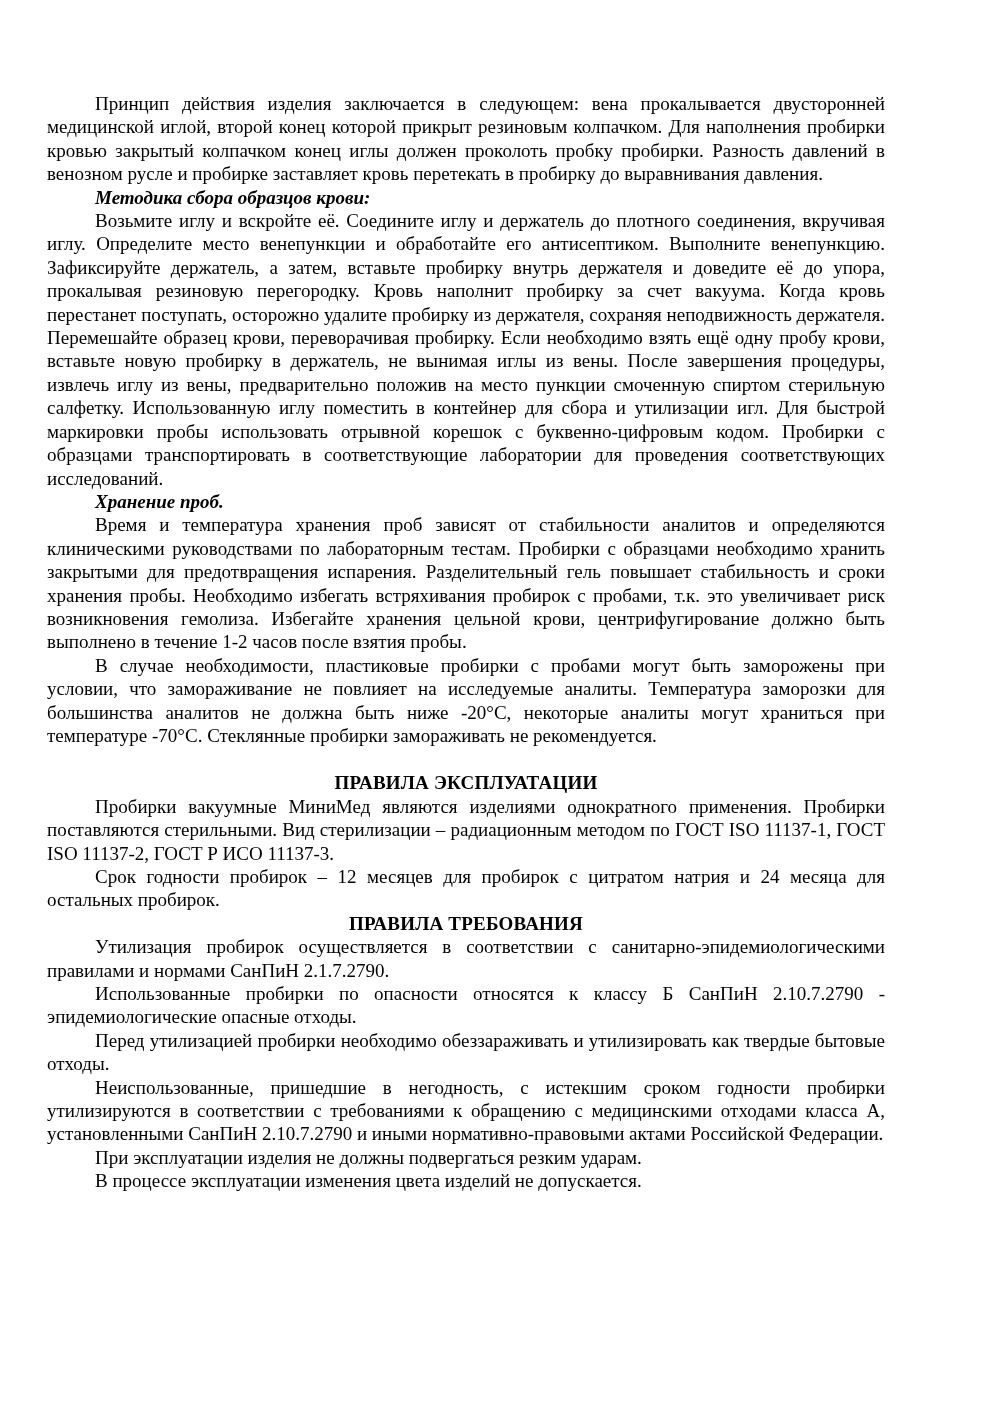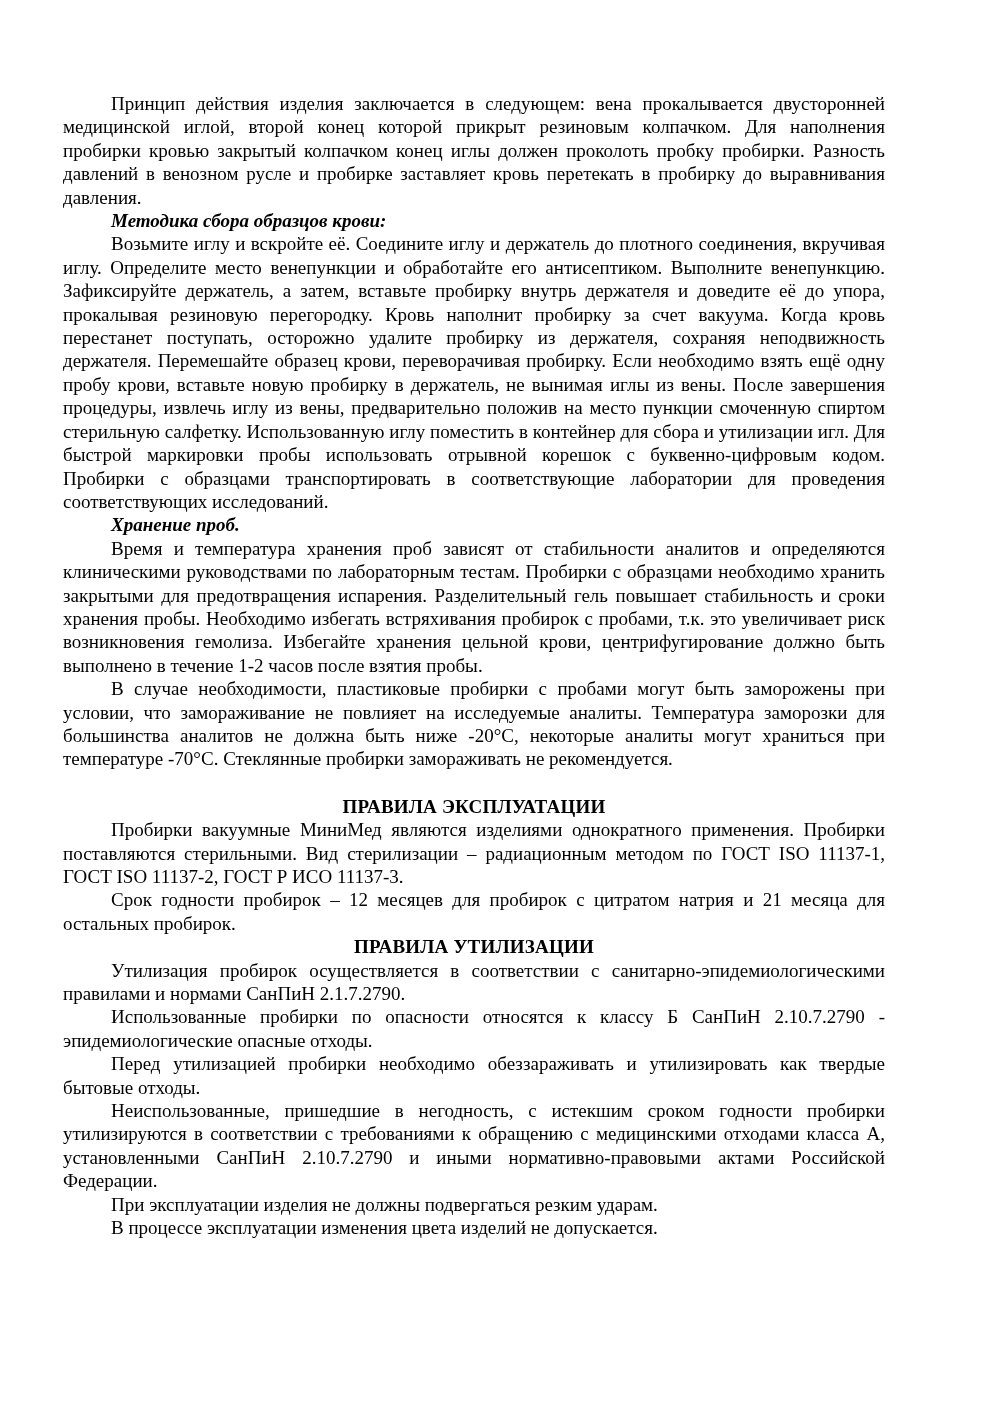--- a/index.html
+++ b/index.html
@@ -7,21 +7,21 @@
     padding: 0;
     background: #ffffff;
   }
   .page {
     position: relative;
     width: 1000px;
     height: 1414px;
     margin: 0 auto;
     background: #ffffff;
     box-sizing: border-box;
-    padding: 92px 115px 40px 63px;
+    padding: 92px 115px 40px 47px;
     font-family: "Liberation Serif", "DejaVu Serif", serif;
     font-size: 19px;
     line-height: 23.4px;
     color: #000000;
     overflow: hidden;
   }
   .para {
     margin: 0;
     text-align: justify;
     text-indent: 48px;
@@ -49,21 +49,21 @@
 
 <div class="page">
   <p class="para">Принцип действия изделия заключается в следующем: вена прокалывается двусторонней медицинской иглой, второй конец которой прикрыт резиновым колпачком. Для наполнения пробирки кровью закрытый колпачком конец иглы должен проколоть пробку пробирки. Разность давлений в венозном русле и пробирке заставляет кровь перетекать в пробирку до выравнивания давления.</p>
   <p class="subheading">Методика сбора образцов крови:</p>
   <p class="para">Возьмите иглу и вскройте её. Соедините иглу и держатель до плотного соединения, вкручивая иглу. Определите место венепункции и обработайте его антисептиком. Выполните венепункцию. Зафиксируйте держатель, а затем, вставьте пробирку внутрь держателя и доведите её до упора, прокалывая резиновую перегородку. Кровь наполнит пробирку за счет вакуума. Когда кровь перестанет поступать, осторожно удалите пробирку из держателя, сохраняя неподвижность держателя. Перемешайте образец крови, переворачивая пробирку. Если необходимо взять ещё одну пробу крови, вставьте новую пробирку в держатель, не вынимая иглы из вены. После завершения процедуры, извлечь иглу из вены, предварительно положив на место пункции смоченную спиртом стерильную салфетку. Использованную иглу поместить в контейнер для сбора и утилизации игл. Для быстрой маркировки пробы использовать отрывной корешок с буквенно-цифровым кодом. Пробирки с образцами транспортировать в соответствующие лаборатории для проведения соответствующих исследований.</p>
   <p class="subheading">Хранение проб.</p>
   <p class="para">Время и температура хранения проб зависят от стабильности аналитов и определяются клиническими руководствами по лабораторным тестам. Пробирки с образцами необходимо хранить закрытыми для предотвращения испарения. Разделительный гель повышает стабильность и сроки хранения пробы. Необходимо избегать встряхивания пробирок с пробами, т.к. это увеличивает риск возникновения гемолиза. Избегайте хранения цельной крови, центрифугирование должно быть выполнено в течение 1-2 часов после взятия пробы.</p>
   <p class="para">В случае необходимости, пластиковые пробирки с пробами могут быть заморожены при условии, что замораживание не повлияет на исследуемые аналиты. Температура заморозки для большинства аналитов не должна быть ниже -20°С, некоторые аналиты могут храниться при температуре -70°С. Стеклянные пробирки замораживать не рекомендуется.</p>
   <p class="heading gap-above">ПРАВИЛА ЭКСПЛУАТАЦИИ</p>
   <p class="para">Пробирки вакуумные МиниМед являются изделиями однократного применения. Пробирки поставляются стерильными. Вид стерилизации – радиационным методом по ГОСТ ISO 11137-1, ГОСТ ISO 11137-2, ГОСТ Р ИСО 11137-3.</p>
-  <p class="para">Срок годности пробирок – 12 месяцев для пробирок с цитратом натрия и 21 месяца для остальных пробирок.</p>
-  <p class="heading">ПРАВИЛА УТИЛИЗАЦИИ</p>
+  <p class="para">Срок годности пробирок – 12 месяцев для пробирок с цитратом натрия и 24 месяца для остальных пробирок.</p>
+  <p class="heading">ПРАВИЛА ТРЕБОВАНИЯ</p>
   <p class="para">Утилизация пробирок осуществляется в соответствии с санитарно-эпидемиологическими правилами и нормами СанПиН 2.1.7.2790.</p>
   <p class="para">Использованные пробирки по опасности относятся к классу Б СанПиН 2.10.7.2790 - эпидемиологические опасные отходы.</p>
   <p class="para">Перед утилизацией пробирки необходимо обеззараживать и утилизировать как твердые бытовые отходы.</p>
   <p class="para">Неиспользованные, пришедшие в негодность, с истекшим сроком годности пробирки утилизируются в соответствии с требованиями к обращению с медицинскими отходами класса А, установленными СанПиН 2.10.7.2790 и иными нормативно-правовыми актами Российской Федерации.</p>
   <p class="para">При эксплуатации изделия не должны подвергаться резким ударам.</p>
   <p class="para">В процессе эксплуатации изменения цвета изделий не допускается.</p>
 </div>
 
 </body></html>

